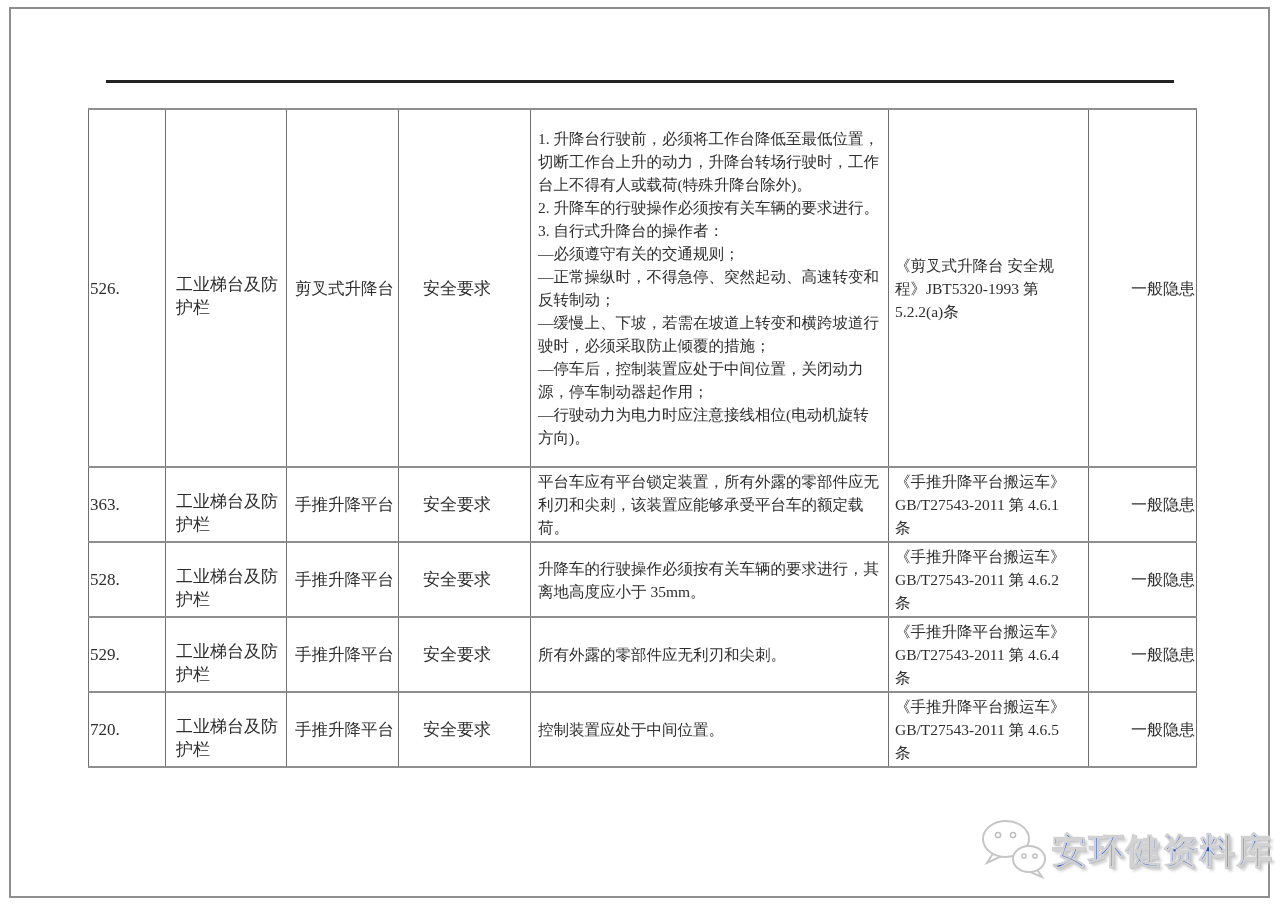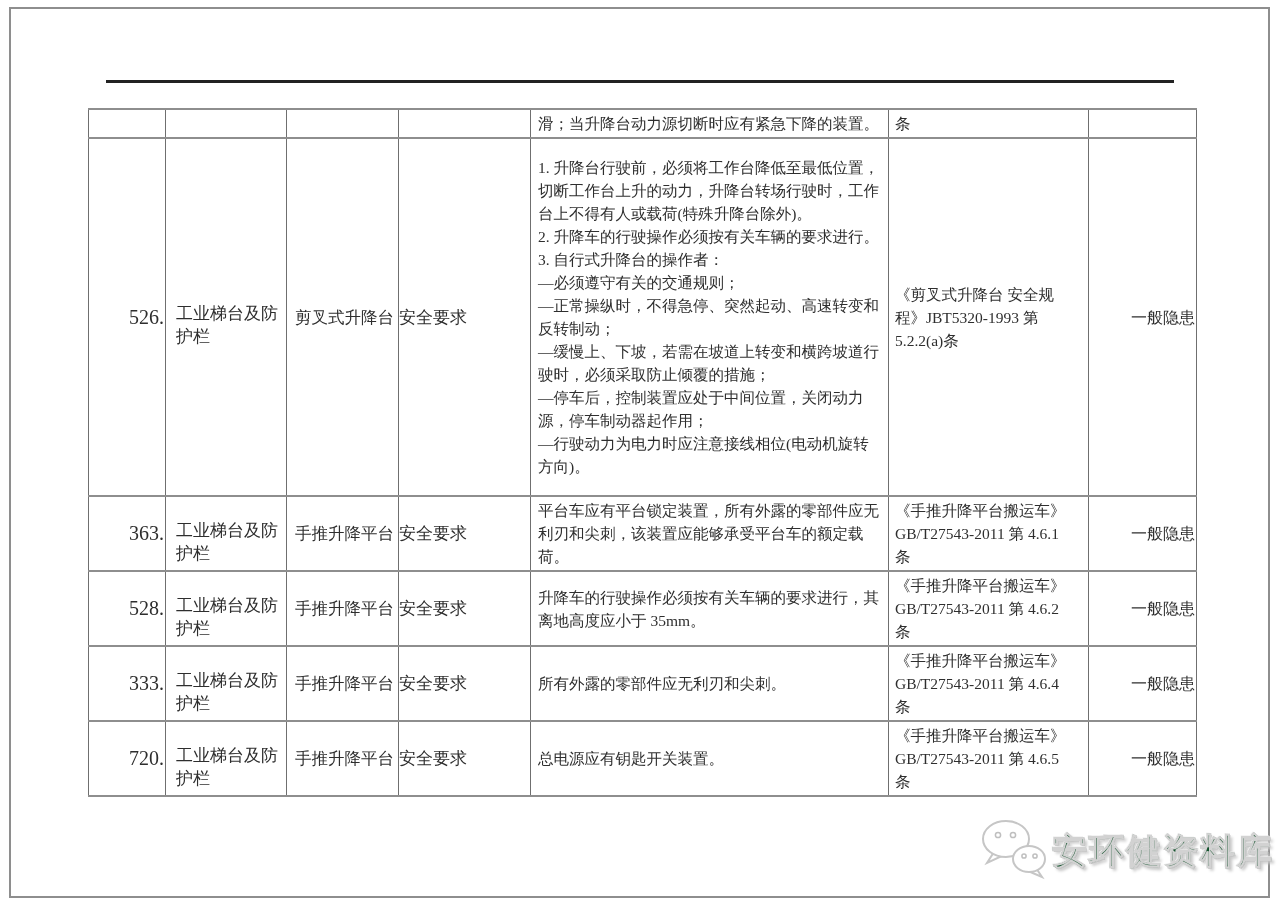--- a/index.html
+++ b/index.html
@@ -26,34 +26,34 @@
     border-top:2px solid #8e8e8e; border-bottom:2px solid #8e8e8e;
     vertical-align:middle; box-sizing:border-box;
     line-height:23px; overflow:hidden;
   }
   tr.r-partial { height:27px; }
   tr.r-526 { height:358px; }
   tr.r-527 { height:69px; }
   tr.r-528 { height:70px; }
   tr.r-529 { height:70px; }
   tr.r-530 { height:73px; }
-  td.c-num { text-align:right; font-size:20px; }
+  td.c-num { text-align:left; font-size:17px; }
   td.c-cat { font-size:17px; padding:16px 3px 0 10px; }
   td.c-eq  { font-size:16.5px; padding:0 2px 0 8px; }
-  td.c-req { font-size:17px; padding:0 3px 0 0; }
+  td.c-req { font-size:17px; padding:0 3px 0 24px; }
   td.c-desc{ font-size:15.5px; padding:2px 4px 2px 7px; white-space:pre-line; }
   td.c-ref { font-size:15.5px; padding:2px 2px 2px 6px; white-space:pre-line; }
   td.c-haz { text-align:right; font-size:16px; }
   .watermark {
     position:absolute; left:980px; top:818px; width:268px; height:66px;
     display:flex; align-items:center;
   }
   .wm-text {
     font-size:35px; font-weight:bold; letter-spacing:2px;
-    color:#14532d; -webkit-text-stroke:1px #d2d2d2;
+    color:#1d4ed8; -webkit-text-stroke:1px #d2d2d2;
     text-shadow:-1px -1px 0 #ececec, 1px 1px 0 #bfbfbf, 3px 3px 3px #c9c9c9;
     white-space:nowrap;
   }
   .wm-icon { margin-right:4px; flex:0 0 auto; }
 </style>
 </head>
 <body>
 
 <div class="page-border"></div>
 <div class="header-rule"></div>
@@ -62,29 +62,20 @@
   <colgroup>
     <col style="width:77px">
       <col style="width:121px">
       <col style="width:112px">
     <col style="width:132px">
       <col style="width:358px">
       <col style="width:200px">
     <col style="width:108px">
   </colgroup>
   <tbody>
-    <tr class="r-partial">
-      <td class="c-num"></td>
-      <td class="c-cat"></td>
-      <td class="c-eq"></td>
-      <td class="c-req"></td>
-      <td class="c-desc">滑；当升降台动力源切断时应有紧急下降的装置。</td>
-      <td class="c-ref">条</td>
-      <td class="c-haz"></td>
-    </tr>
     <tr class="r-526">
       <td class="c-num">526.</td>
       <td class="c-cat">工业梯台及防护栏</td>
       <td class="c-eq">剪叉式升降台</td>
       <td class="c-req">安全要求</td>
       <td class="c-desc">1.  升降台行驶前，必须将工作台降低至最低位置，切断工作台上升的动力，升降台转场行驶时，工作台上不得有人或载荷(特殊升降台除外)。
 2.  升降车的行驶操作必须按有关车辆的要求进行。
 3.  自行式升降台的操作者：
 —必须遵守有关的交通规则；
 —正常操纵时，不得急停、突然起动、高速转变和反转制动；
@@ -112,36 +103,36 @@
       <td class="c-cat">工业梯台及防护栏</td>
       <td class="c-eq">手推升降平台</td>
       <td class="c-req">安全要求</td>
       <td class="c-desc">升降车的行驶操作必须按有关车辆的要求进行，其离地高度应小于 35mm。</td>
       <td class="c-ref">《手推升降平台搬运车》
 GB/T27543-2011 第 4.6.2
 条</td>
       <td class="c-haz">一般隐患</td>
     </tr>
     <tr class="r-529">
-      <td class="c-num">333.</td>
+      <td class="c-num">529.</td>
       <td class="c-cat">工业梯台及防护栏</td>
       <td class="c-eq">手推升降平台</td>
       <td class="c-req">安全要求</td>
       <td class="c-desc">所有外露的零部件应无利刃和尖刺。</td>
       <td class="c-ref">《手推升降平台搬运车》
 GB/T27543-2011 第 4.6.4
 条</td>
       <td class="c-haz">一般隐患</td>
     </tr>
     <tr class="r-530">
       <td class="c-num">720.</td>
       <td class="c-cat">工业梯台及防护栏</td>
       <td class="c-eq">手推升降平台</td>
       <td class="c-req">安全要求</td>
-      <td class="c-desc">总电源应有钥匙开关装置。</td>
+      <td class="c-desc">控制装置应处于中间位置。</td>
       <td class="c-ref">《手推升降平台搬运车》
 GB/T27543-2011 第 4.6.5
 条</td>
       <td class="c-haz">一般隐患</td>
     </tr>
   </tbody>
 </table>
 
 <div class="watermark">
   <span class="wm-icon">

